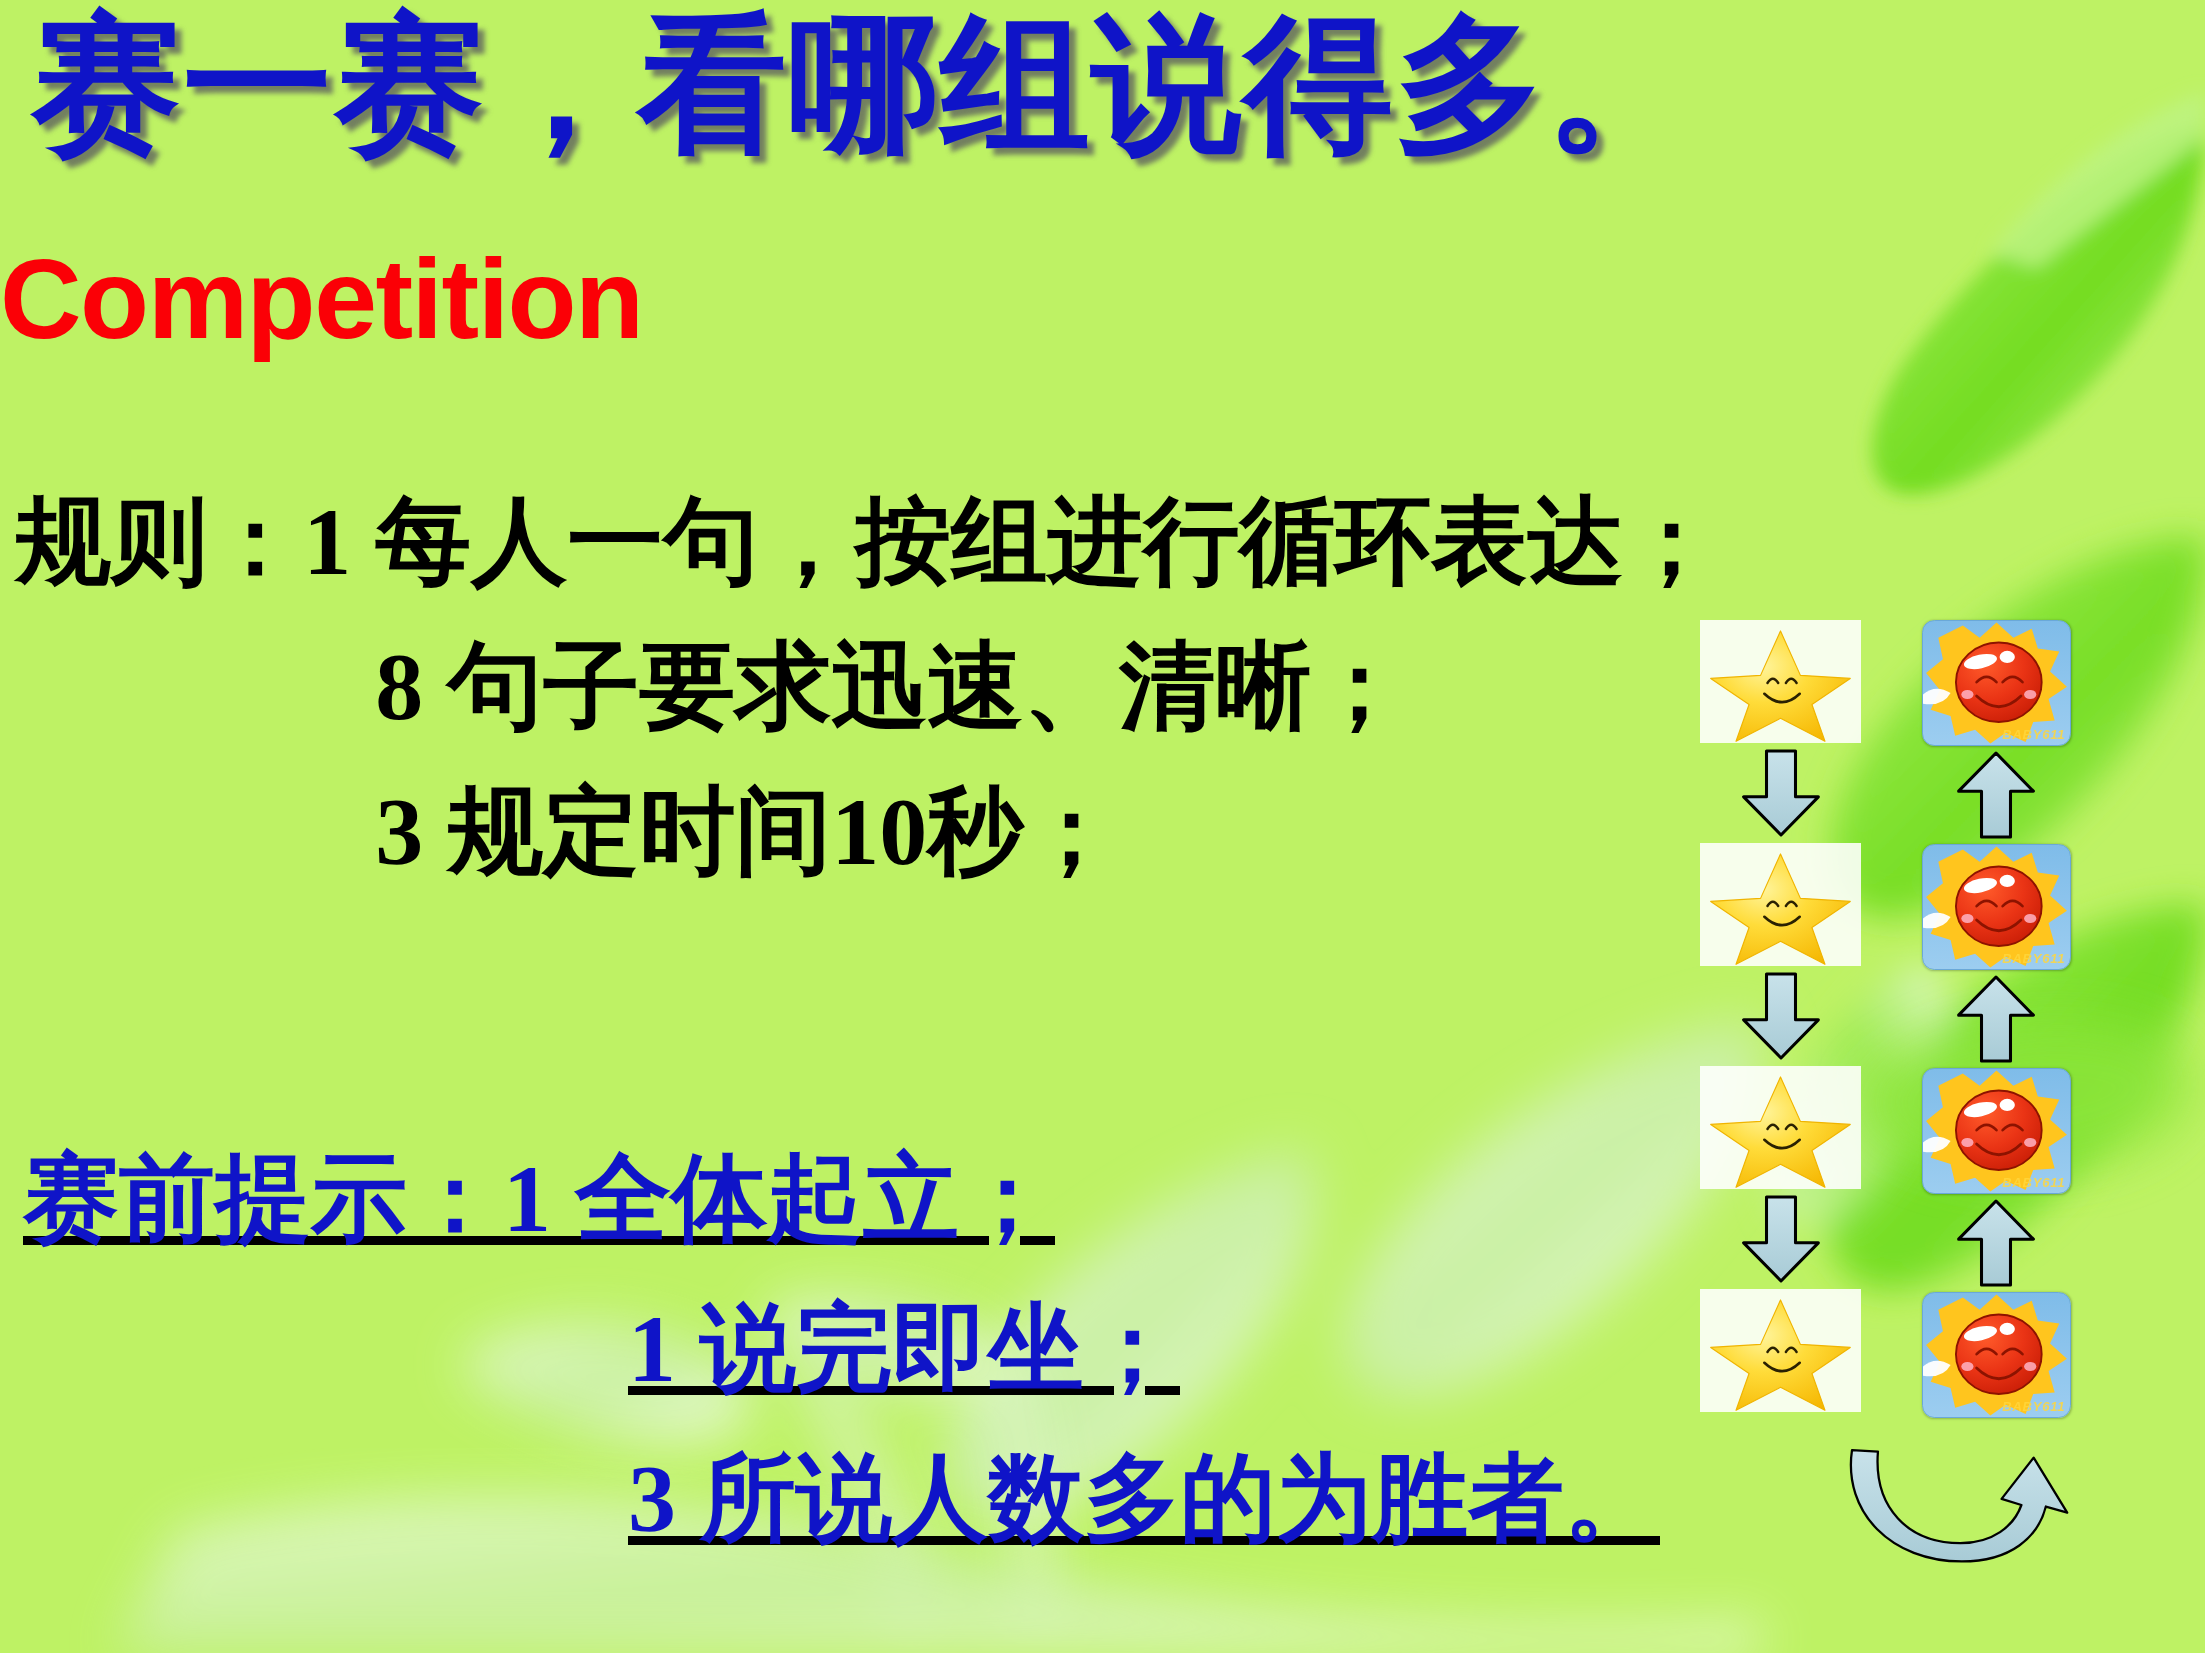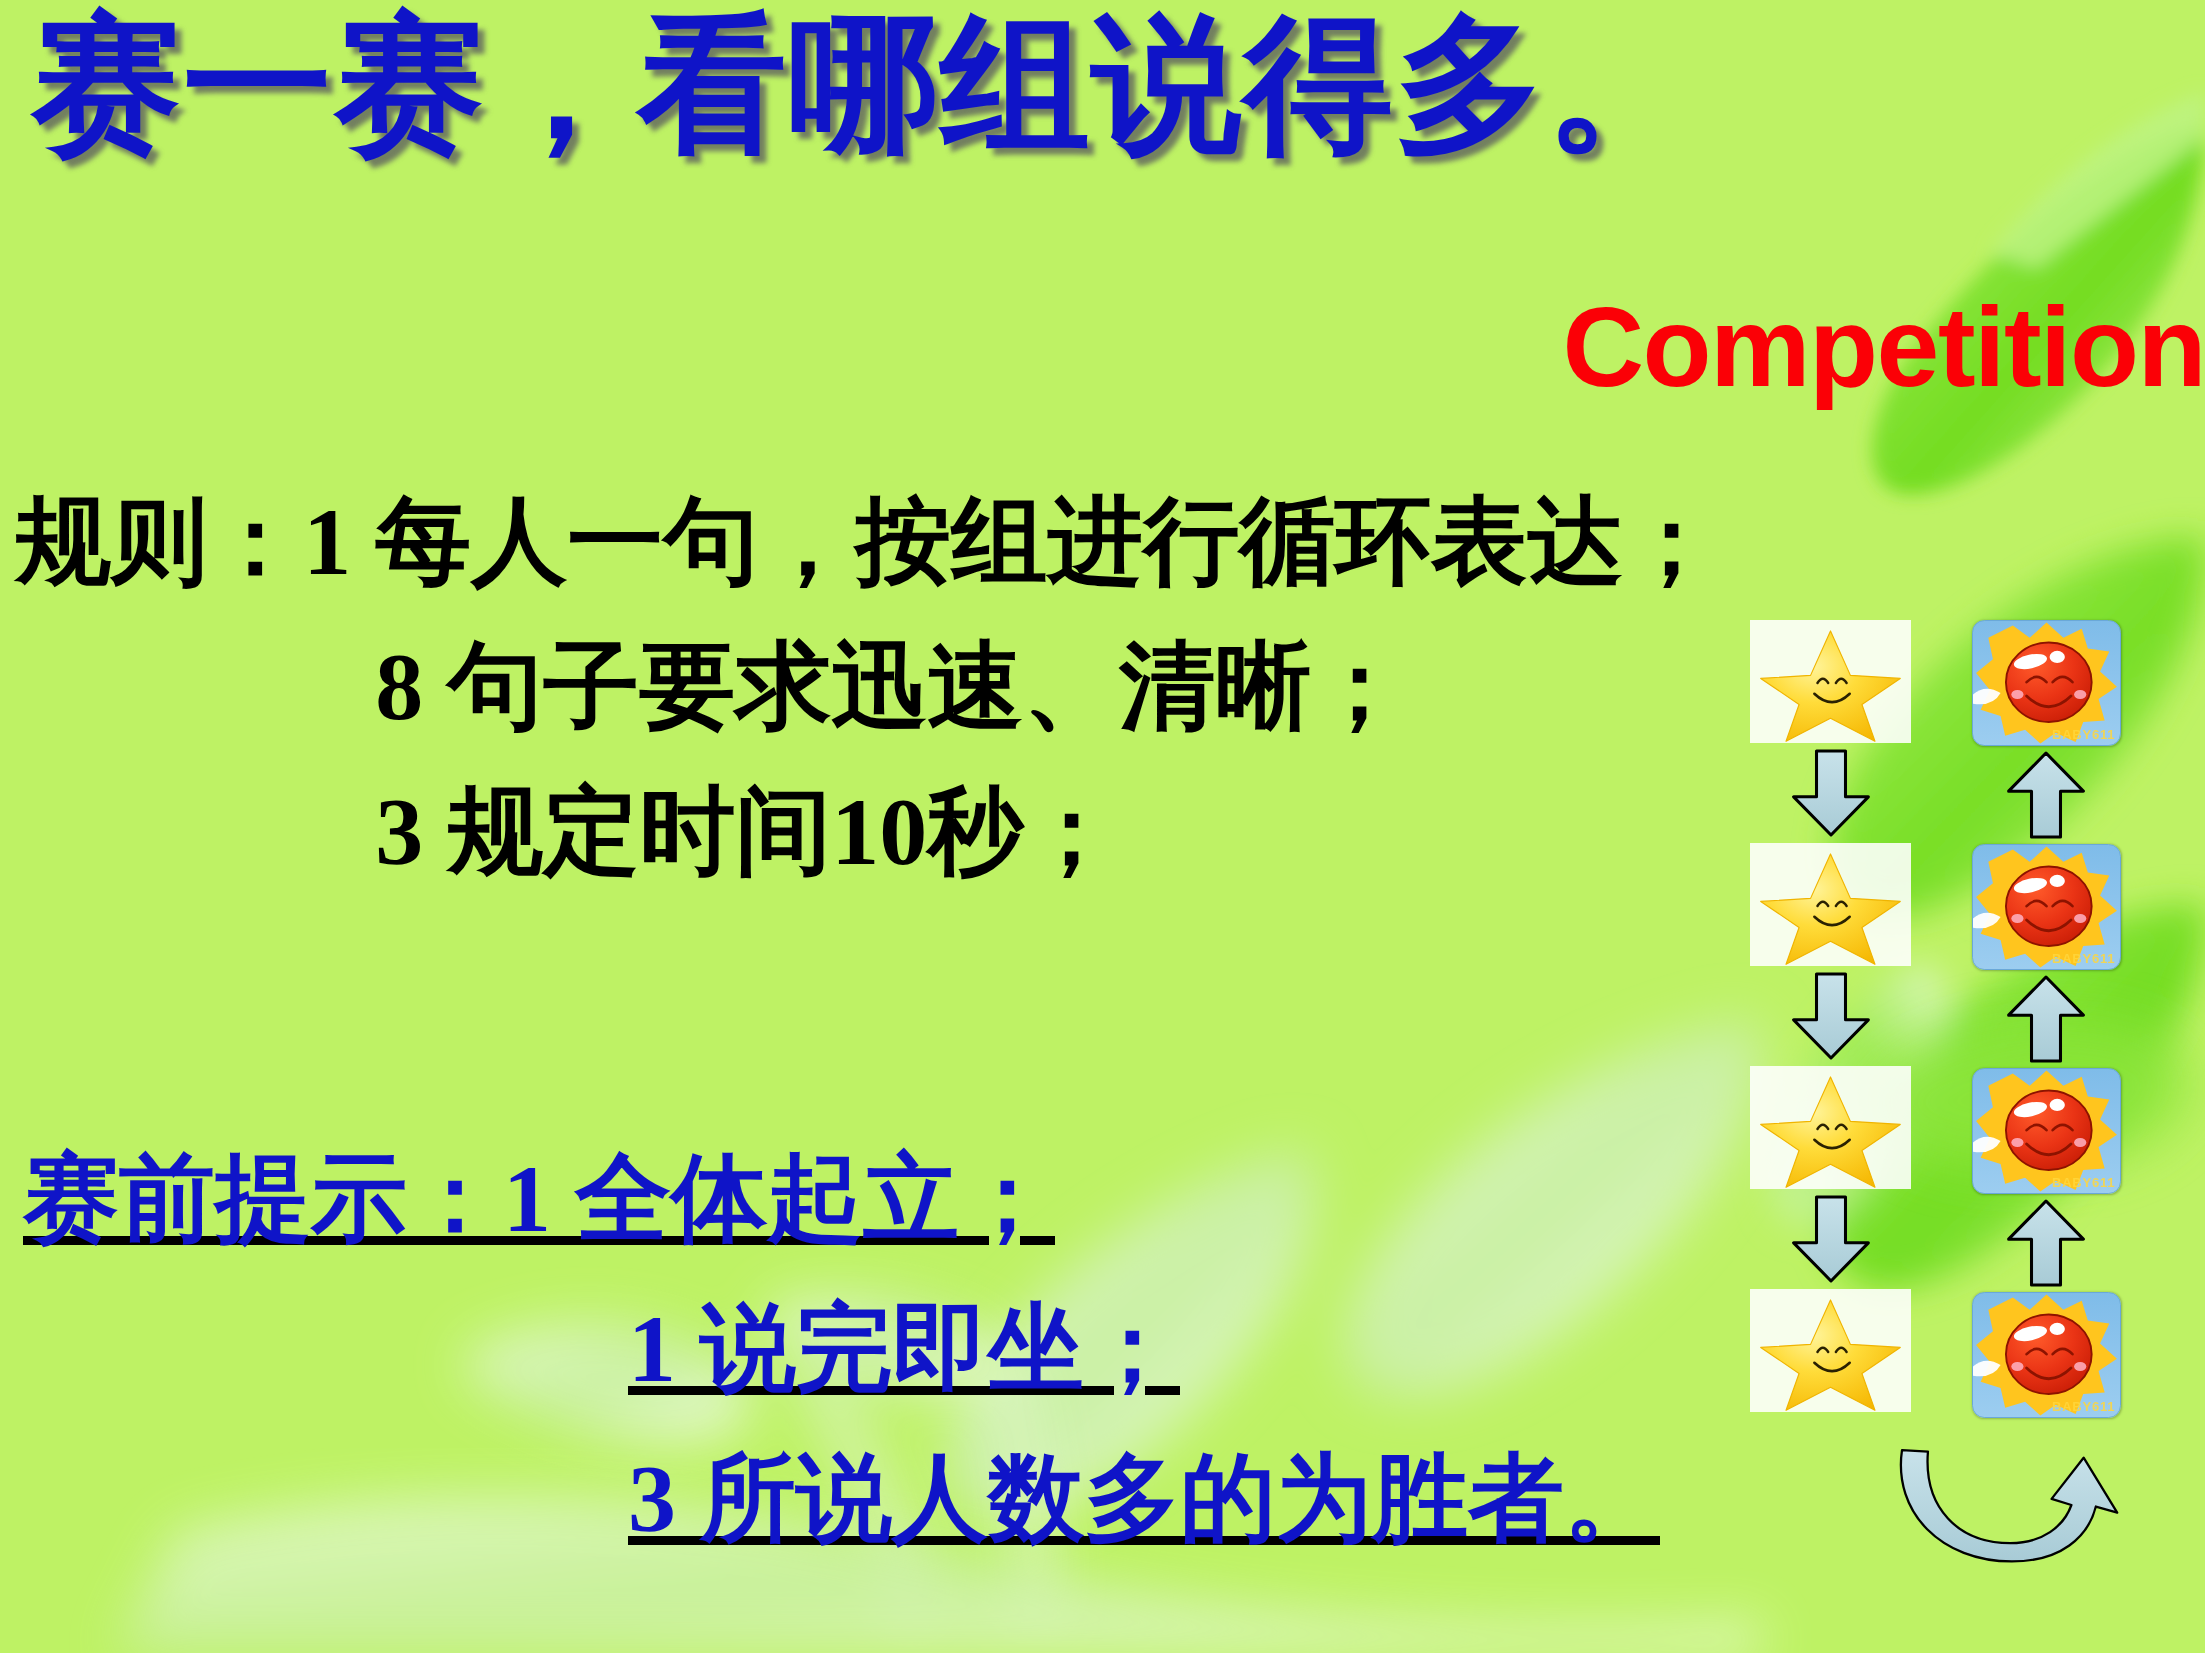--- a/index.html
+++ b/index.html
@@ -21,44 +21,43 @@
     font-size:150px;font-weight:bold;
     font-family:"Liberation Serif","DejaVu Serif",serif;
     color:#0f14c8;
     letter-spacing:1.5px;
     white-space:nowrap;
     text-shadow:6.9px 6.9px 5.4px rgba(90,90,95,.75);
     z-index:5;
   }
   .subtitle{
     position:absolute;left:0;right:0;top:234px;
-    text-align:right;
+    text-align:left;
     font-size:113px;font-weight:bold;
     font-family:"Liberation Sans","DejaVu Sans",sans-serif;
     color:#fb0006;
     letter-spacing:-1.5px;
     z-index:5;
-    margin-top:48px;
   }
   .block{position:absolute;z-index:5;}
   .line{
     white-space:nowrap;
     font-family:"Liberation Serif","DejaVu Serif",serif;
     font-weight:bold;
   }
   #rules{left:15.3px;top:469px;}
   #rules .line{font-size:96px;color:#000000;line-height:145px;}
   #rules .line.indent{padding-left:360px;}
 
   #tips{left:23px;top:1124px;text-decoration:underline;}
   #tips .line{font-size:96px;color:#0f14c8;line-height:150px;}
   #tips .line.indent{padding-left:605px;}
 
   
-  #flow{position:absolute;left:1750px;top:620px;width:398px;height:942px;z-index:6;}
+  #flow{position:absolute;left:1700px;top:620px;width:398px;height:942px;z-index:6;font-style:italic;}
   .col{position:absolute;top:0;width:161px;}
   .col-star{left:0;}
   .col-sun{left:222px;}
 
   .cell{position:relative;width:161px;height:123px;}
   .star-cell{background:rgba(255,255,255,.88);}
 
   
   .star-cell svg,.sun-card svg{display:block;}
 

